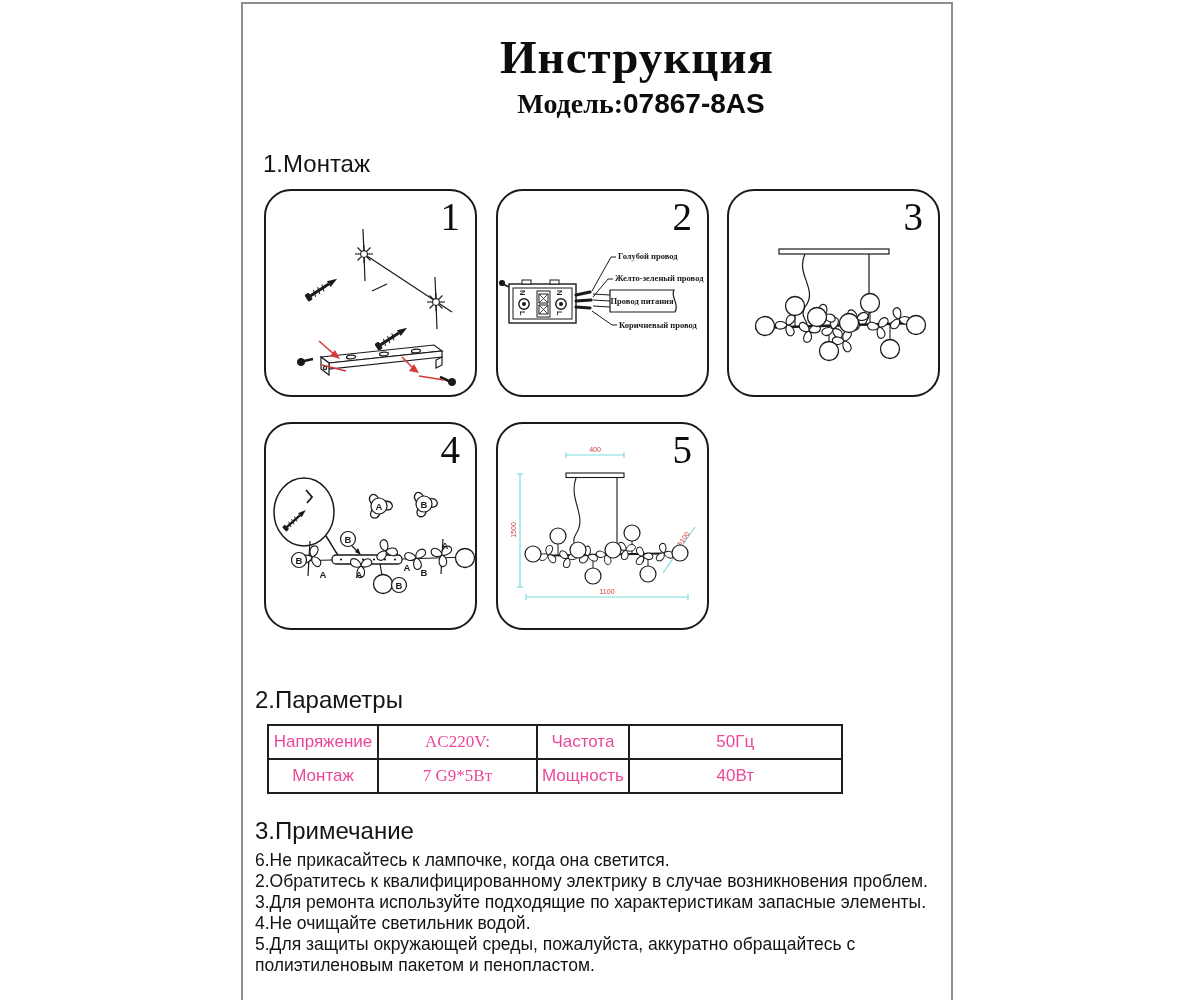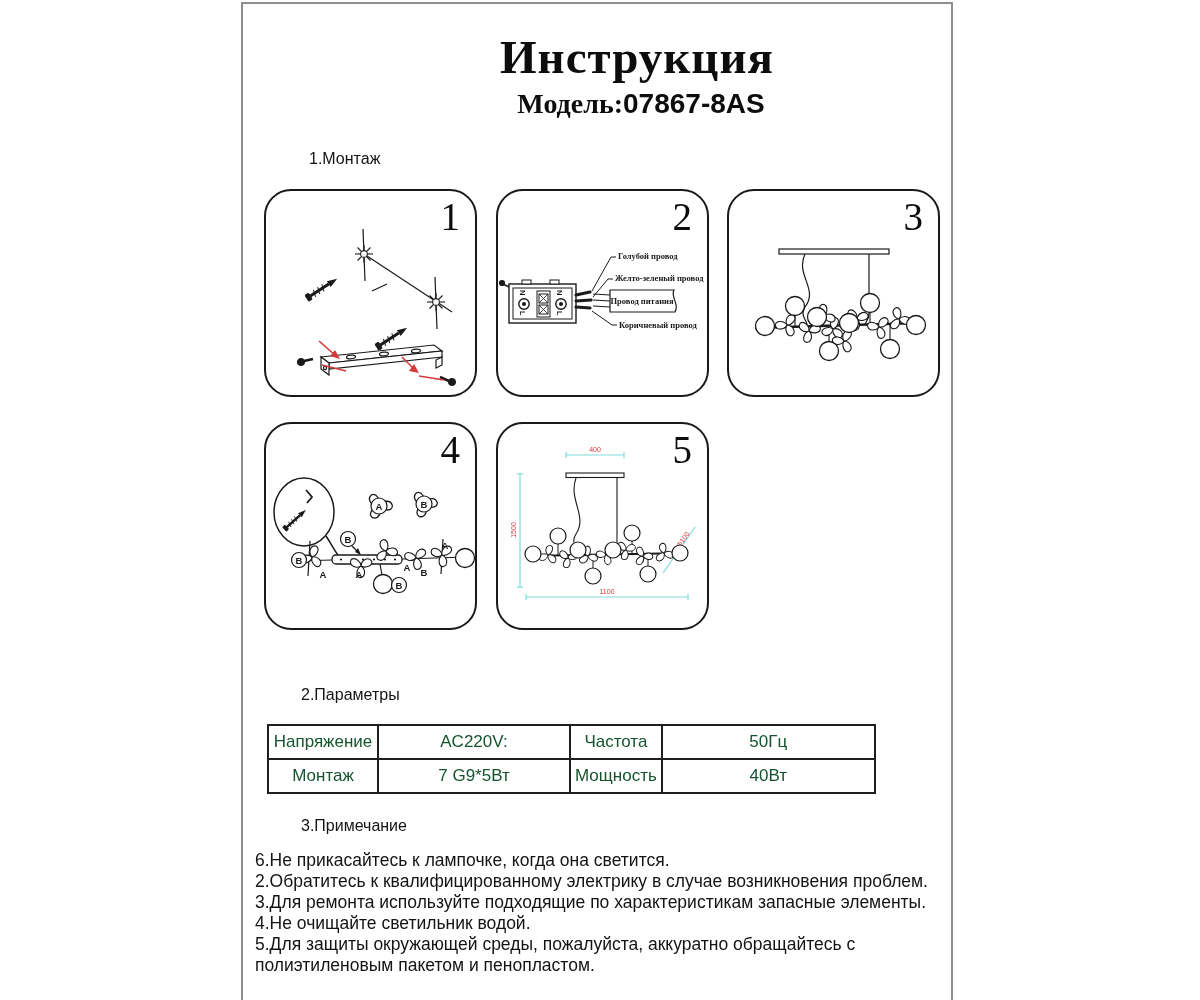--- a/index.html
+++ b/index.html
@@ -15,43 +15,43 @@
     position:absolute;left:40px;top:26px;width:100%;text-align:center;
     font-family:"Liberation Serif",serif;font-weight:bold;font-size:47px;line-height:1.15;
     letter-spacing:1px;color:#0d0d0d;
   }
   .model{
     position:absolute;left:44px;top:84px;width:100%;text-align:center;
     font-weight:bold;font-size:28px;color:#0d0d0d;
   }
   .model .m-label{font-family:"Liberation Serif",serif;}
   .model .m-value{font-family:"Liberation Sans",sans-serif;}
-  .sec{position:absolute;font-size:16px;color:#141414;margin-left:46px;}
+  .sec{position:absolute;font-size:24px;color:#141414;}
   #sec1{left:20px;top:146px;}
   #sec2{left:12px;top:682px;}
   #sec3{left:12px;top:813px;}
   .dbox{
     position:absolute;width:213px;height:208px;background:#fff;
     border:2px solid #1a1a1a;border-radius:27px;box-sizing:border-box;
   }
   #b1{left:21px;top:185px;} #b2{left:253px;top:185px;} #b3{left:484px;top:185px;}
   #b4{left:21px;top:418px;} #b5{left:253px;top:418px;}
   .dbox svg{position:absolute;left:0;top:0;}
   .dnum{
     position:absolute;top:5px;right:15px;
     font-family:"Liberation Serif",serif;font-size:39px;line-height:1.1;color:#0d0d0d;
   }
   table.params{
     position:absolute;left:24px;top:720px;border-collapse:collapse;background:#fff;
   }
   table.params td{
     border:2px solid #1f1f1f;height:34px;text-align:center;vertical-align:middle;
-    font-size:17px;padding:0 4px;box-sizing:border-box;color:#14532d;
-  }
-  .cw1{width:110px;} .cw2{width:192px;} .cw3{width:88px;border-radius:12px;} .cw4{width:213px;}
+    font-size:17px;padding:0 4px;box-sizing:border-box;color:#ec4899;
+  }
+  .cw1{width:110px;} .cw2{width:159px;font-family:Liberation Serif, serif;} .cw3{width:88px;border-radius:12px;} .cw4{width:213px;}
   .notes{
     position:absolute;left:12px;top:846px;width:700px;
     font-size:17.5px;line-height:21px;color:#141414;
   }
   
   .wire-label{font:bold 8.5px "Liberation Serif",serif;fill:#1a1a1a;}
   .tnl{font:bold 7.5px "Liberation Sans",sans-serif;fill:#1a1a1a;}
   .dim-text{font:7px "Liberation Sans",sans-serif;fill:#d43a3a;}
   .part-letter{font:bold 9.5px "Liberation Sans",sans-serif;fill:#1a1a1a;}
 </style>

